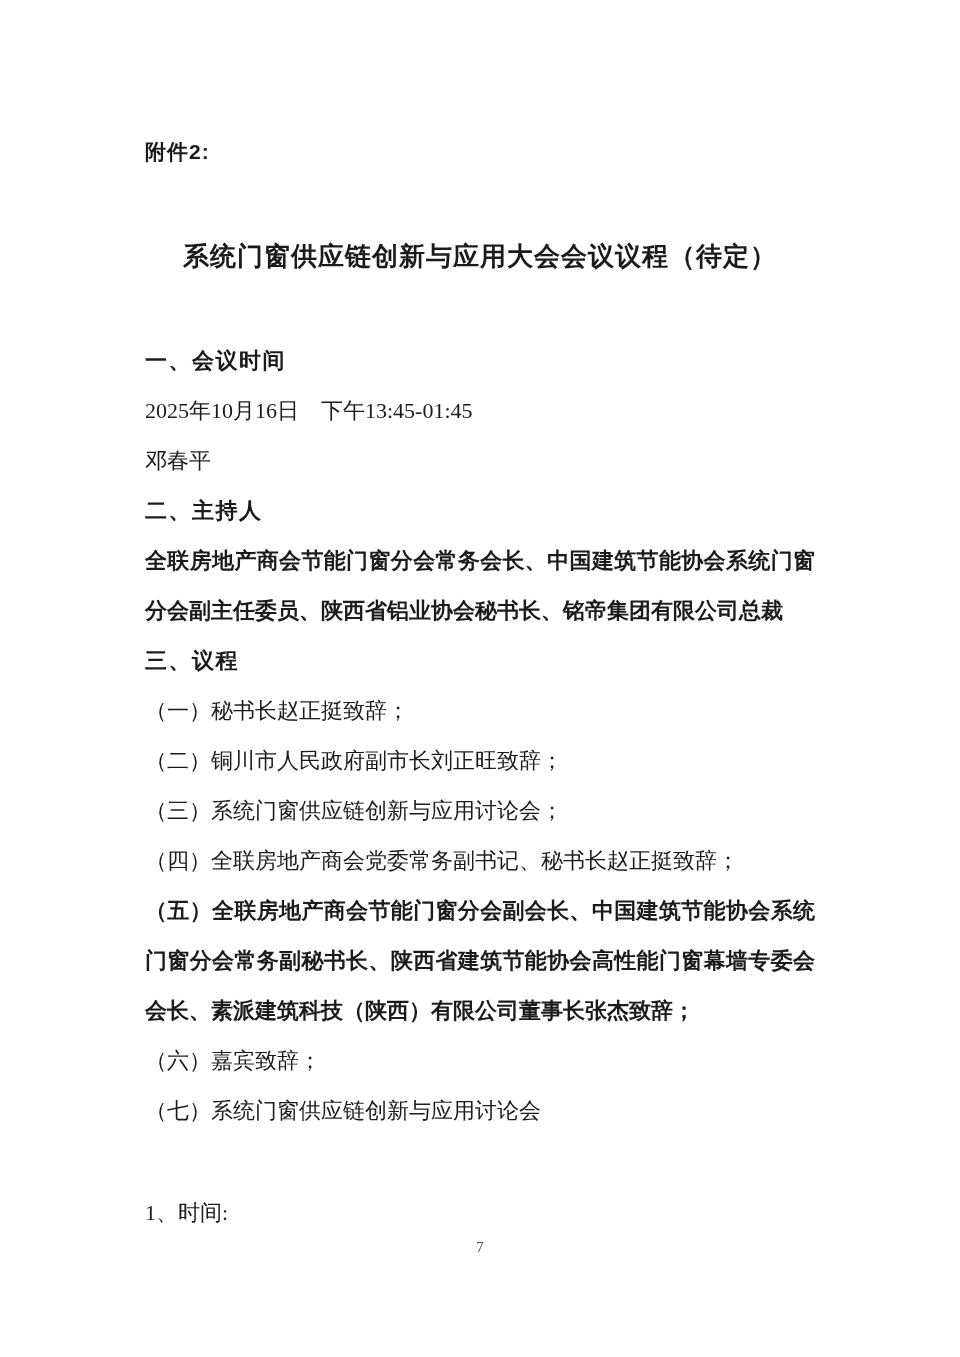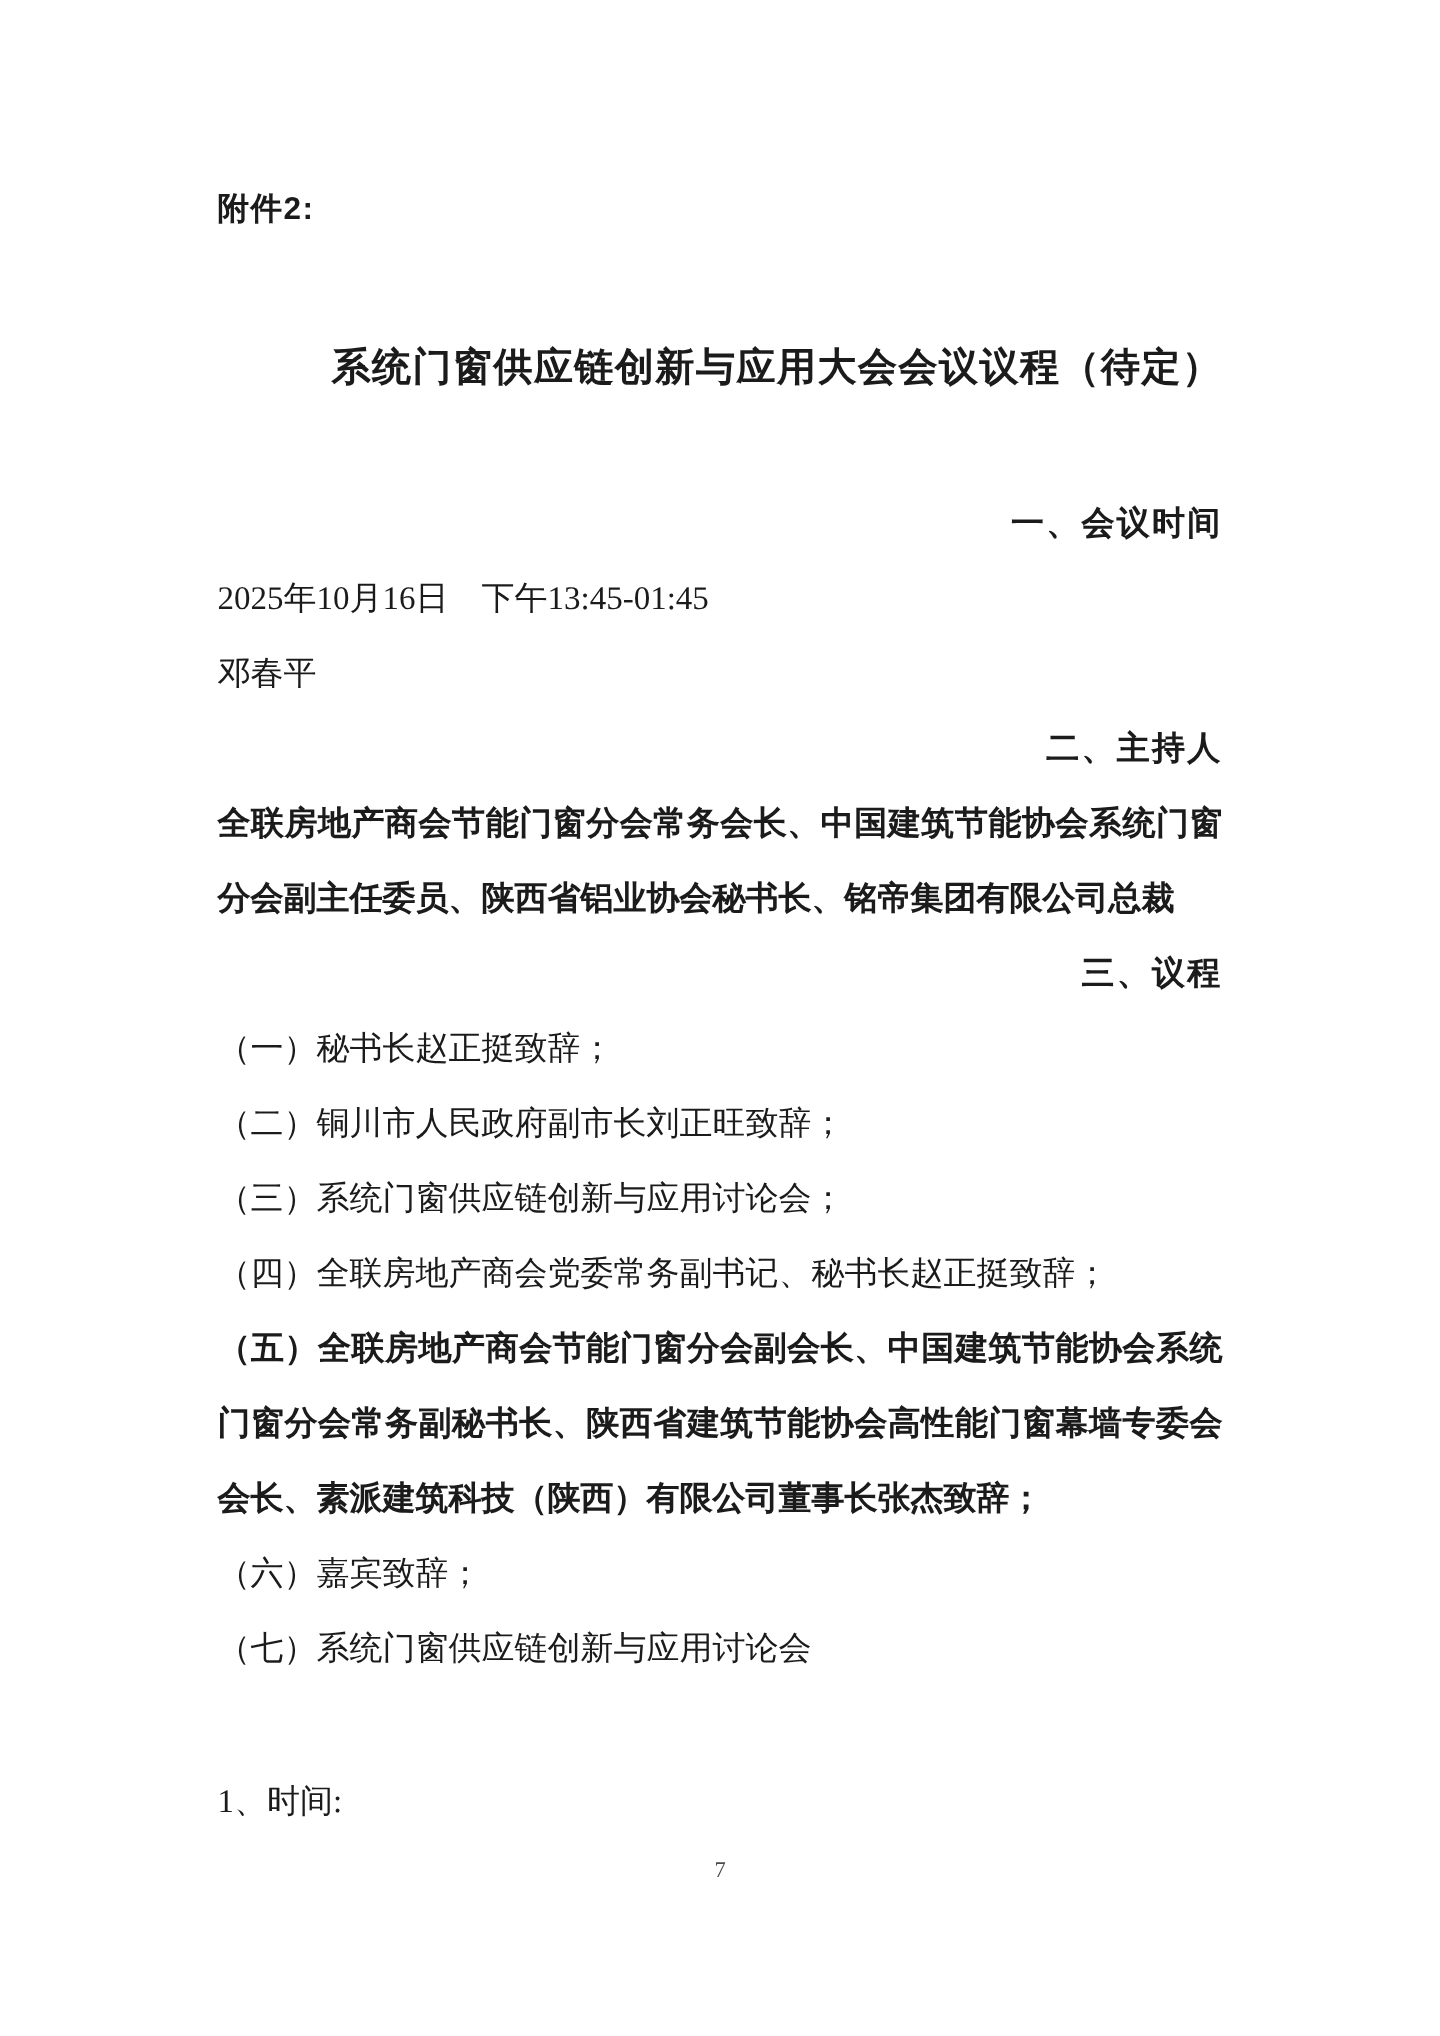--- a/index.html
+++ b/index.html
@@ -16,52 +16,51 @@
     overflow: hidden;
   }
   .page {
     position: absolute;
     inset: 0;
     background: #ffffff;
   }
   .content {
     position: absolute;
     left: 145px;
-    top: 4px;
+    top: 16px;
     width: 670px;
     padding-top: 122px;
     box-sizing: content-box;
   }
   .attachment-label {
     margin: 0;
     font-family: "Liberation Sans", sans-serif;
     font-weight: 700;
     font-size: 21px;
     line-height: 28px;
     letter-spacing: 1px;
   }
   .doc-title {
     margin: 72px 0 0 0;
-    text-align: right;
+    text-align: center;
     font-family: "Liberation Sans", sans-serif;
     font-weight: 700;
     font-size: 26px;
     line-height: 36px;
     letter-spacing: 1px;
   }
   p.sec {
     margin: 0;
     font-size: 22px;
     line-height: 50px;
   }
   p.heading {
     font-family: "Liberation Sans", sans-serif;
     font-weight: 700;
     letter-spacing: 1.5px;
-    text-align: right;
   }
   p.first-heading {
     margin-top: 62px;
   }
   p.justified {
     text-align: justify;
     text-justify: inter-character;
     font-weight: bold;
   }
   p.spaced {

